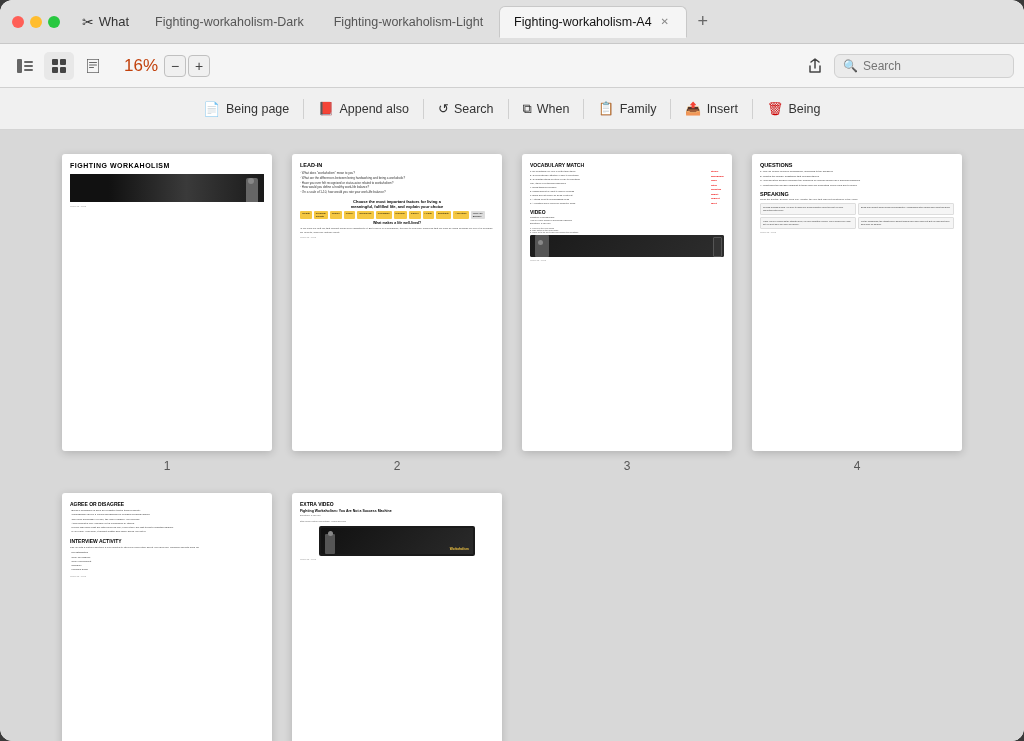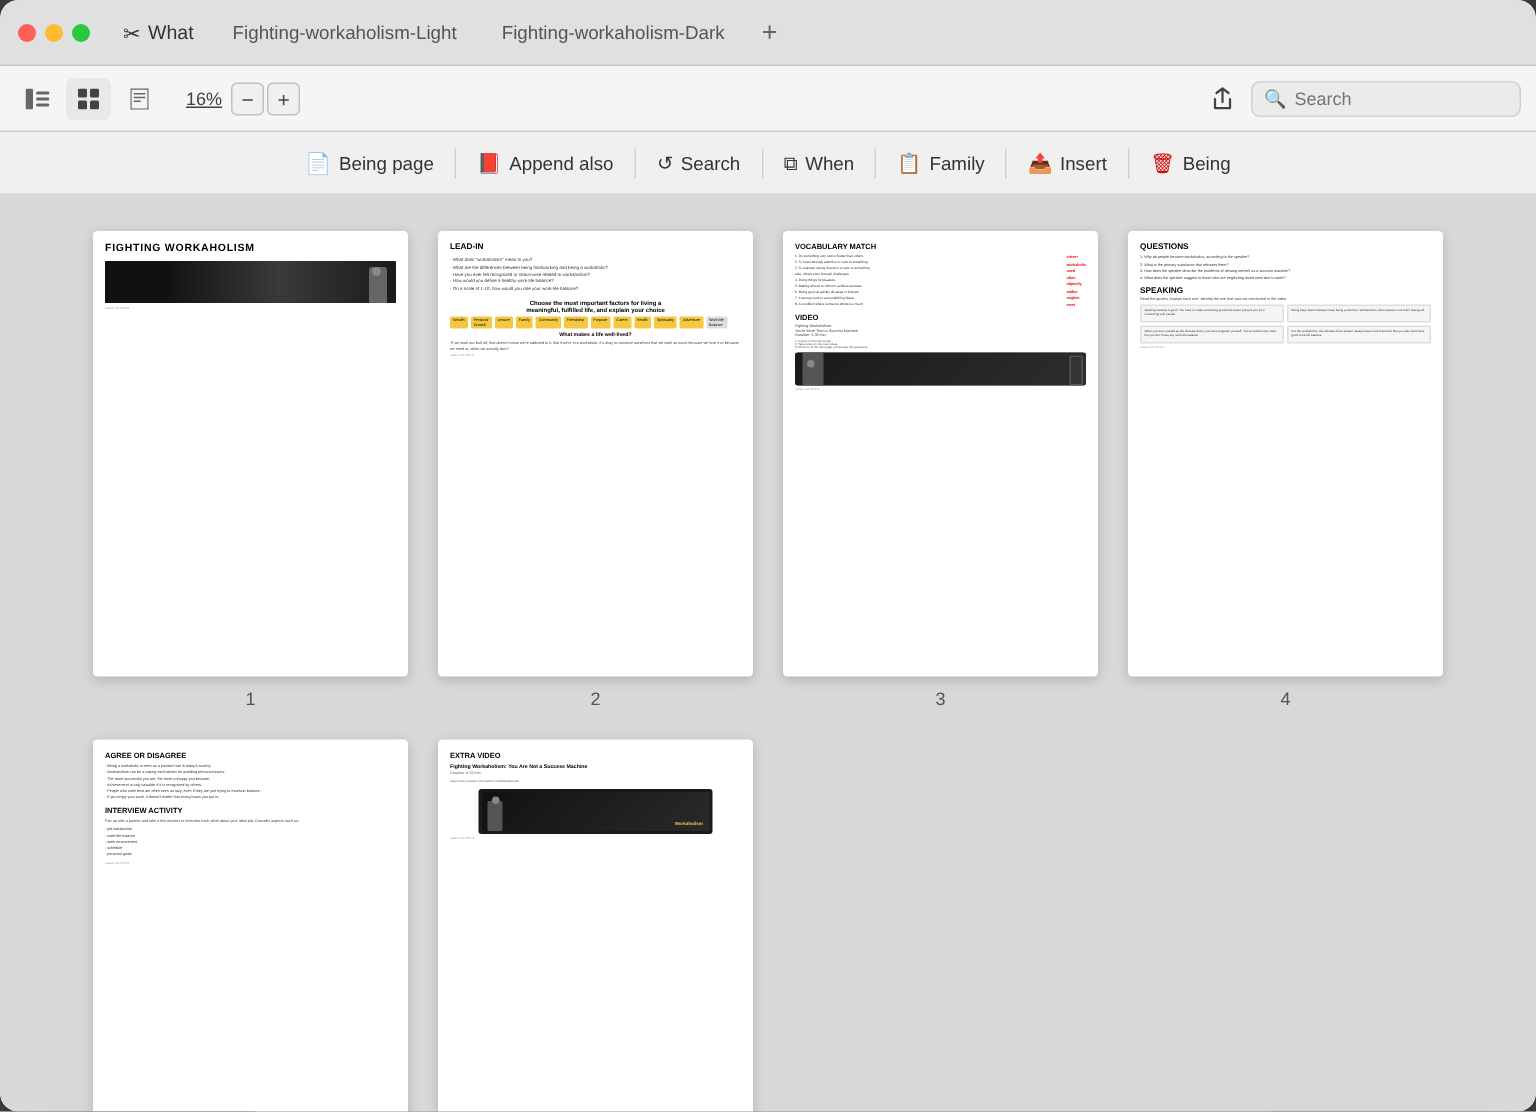--- a/index.html
+++ b/index.html
@@ -133,25 +133,24 @@
       font-size: 14px;
     }
     .toolbar-icon-btn.active { background: #e8e8e8; }
     .zoom-control {
       display: flex;
       align-items: center;
       gap: 2px;
       margin-left: 8px;
     }
     .zoom-label {
-      font-size: 12px;
-      color: #404040;
+      font-size: 17px;
+      color: #c2410c;
       padding: 0 4px;
       cursor: pointer;
-      text-decoration: underline;
     }
     .zoom-btn {
       width: 22px;
       height: 22px;
       display: flex;
       align-items: center;
       justify-content: center;
       border: 1px solid #c0c0c0;
       border-radius: 4px;
       background: #f0f0f0;
@@ -453,24 +452,28 @@
       <div class="traffic-light tl-red"></div>
       <div class="traffic-light tl-yellow"></div>
       <div class="traffic-light tl-green"></div>
     </div>
     <div class="tab-section">
       <div class="tools-btn">
         <span class="tools-icon">✂</span>
         <span>What</span>
       </div>
       <div class="tab">
+        <span>Fighting-workaholism-Dark</span>
+      </div>
+      <div class="tab">
         <span>Fighting-workaholism-Light</span>
       </div>
-      <div class="tab">
-        <span>Fighting-workaholism-Dark</span>
+      <div class="tab active">
+        <span>Fighting-workaholism-A4</span>
+        <div class="tab-close">✕</div>
       </div>
       <div class="tab-add">+</div>
     </div>
   </div>
 
   <div class="toolbar">
     <div class="toolbar-left">
       <div class="toolbar-icon-btn">
         <svg width="16" height="14" viewBox="0 0 16 14" fill="none">
           <rect x="0" y="0" width="5" height="14" rx="1" fill="#666"></rect>

